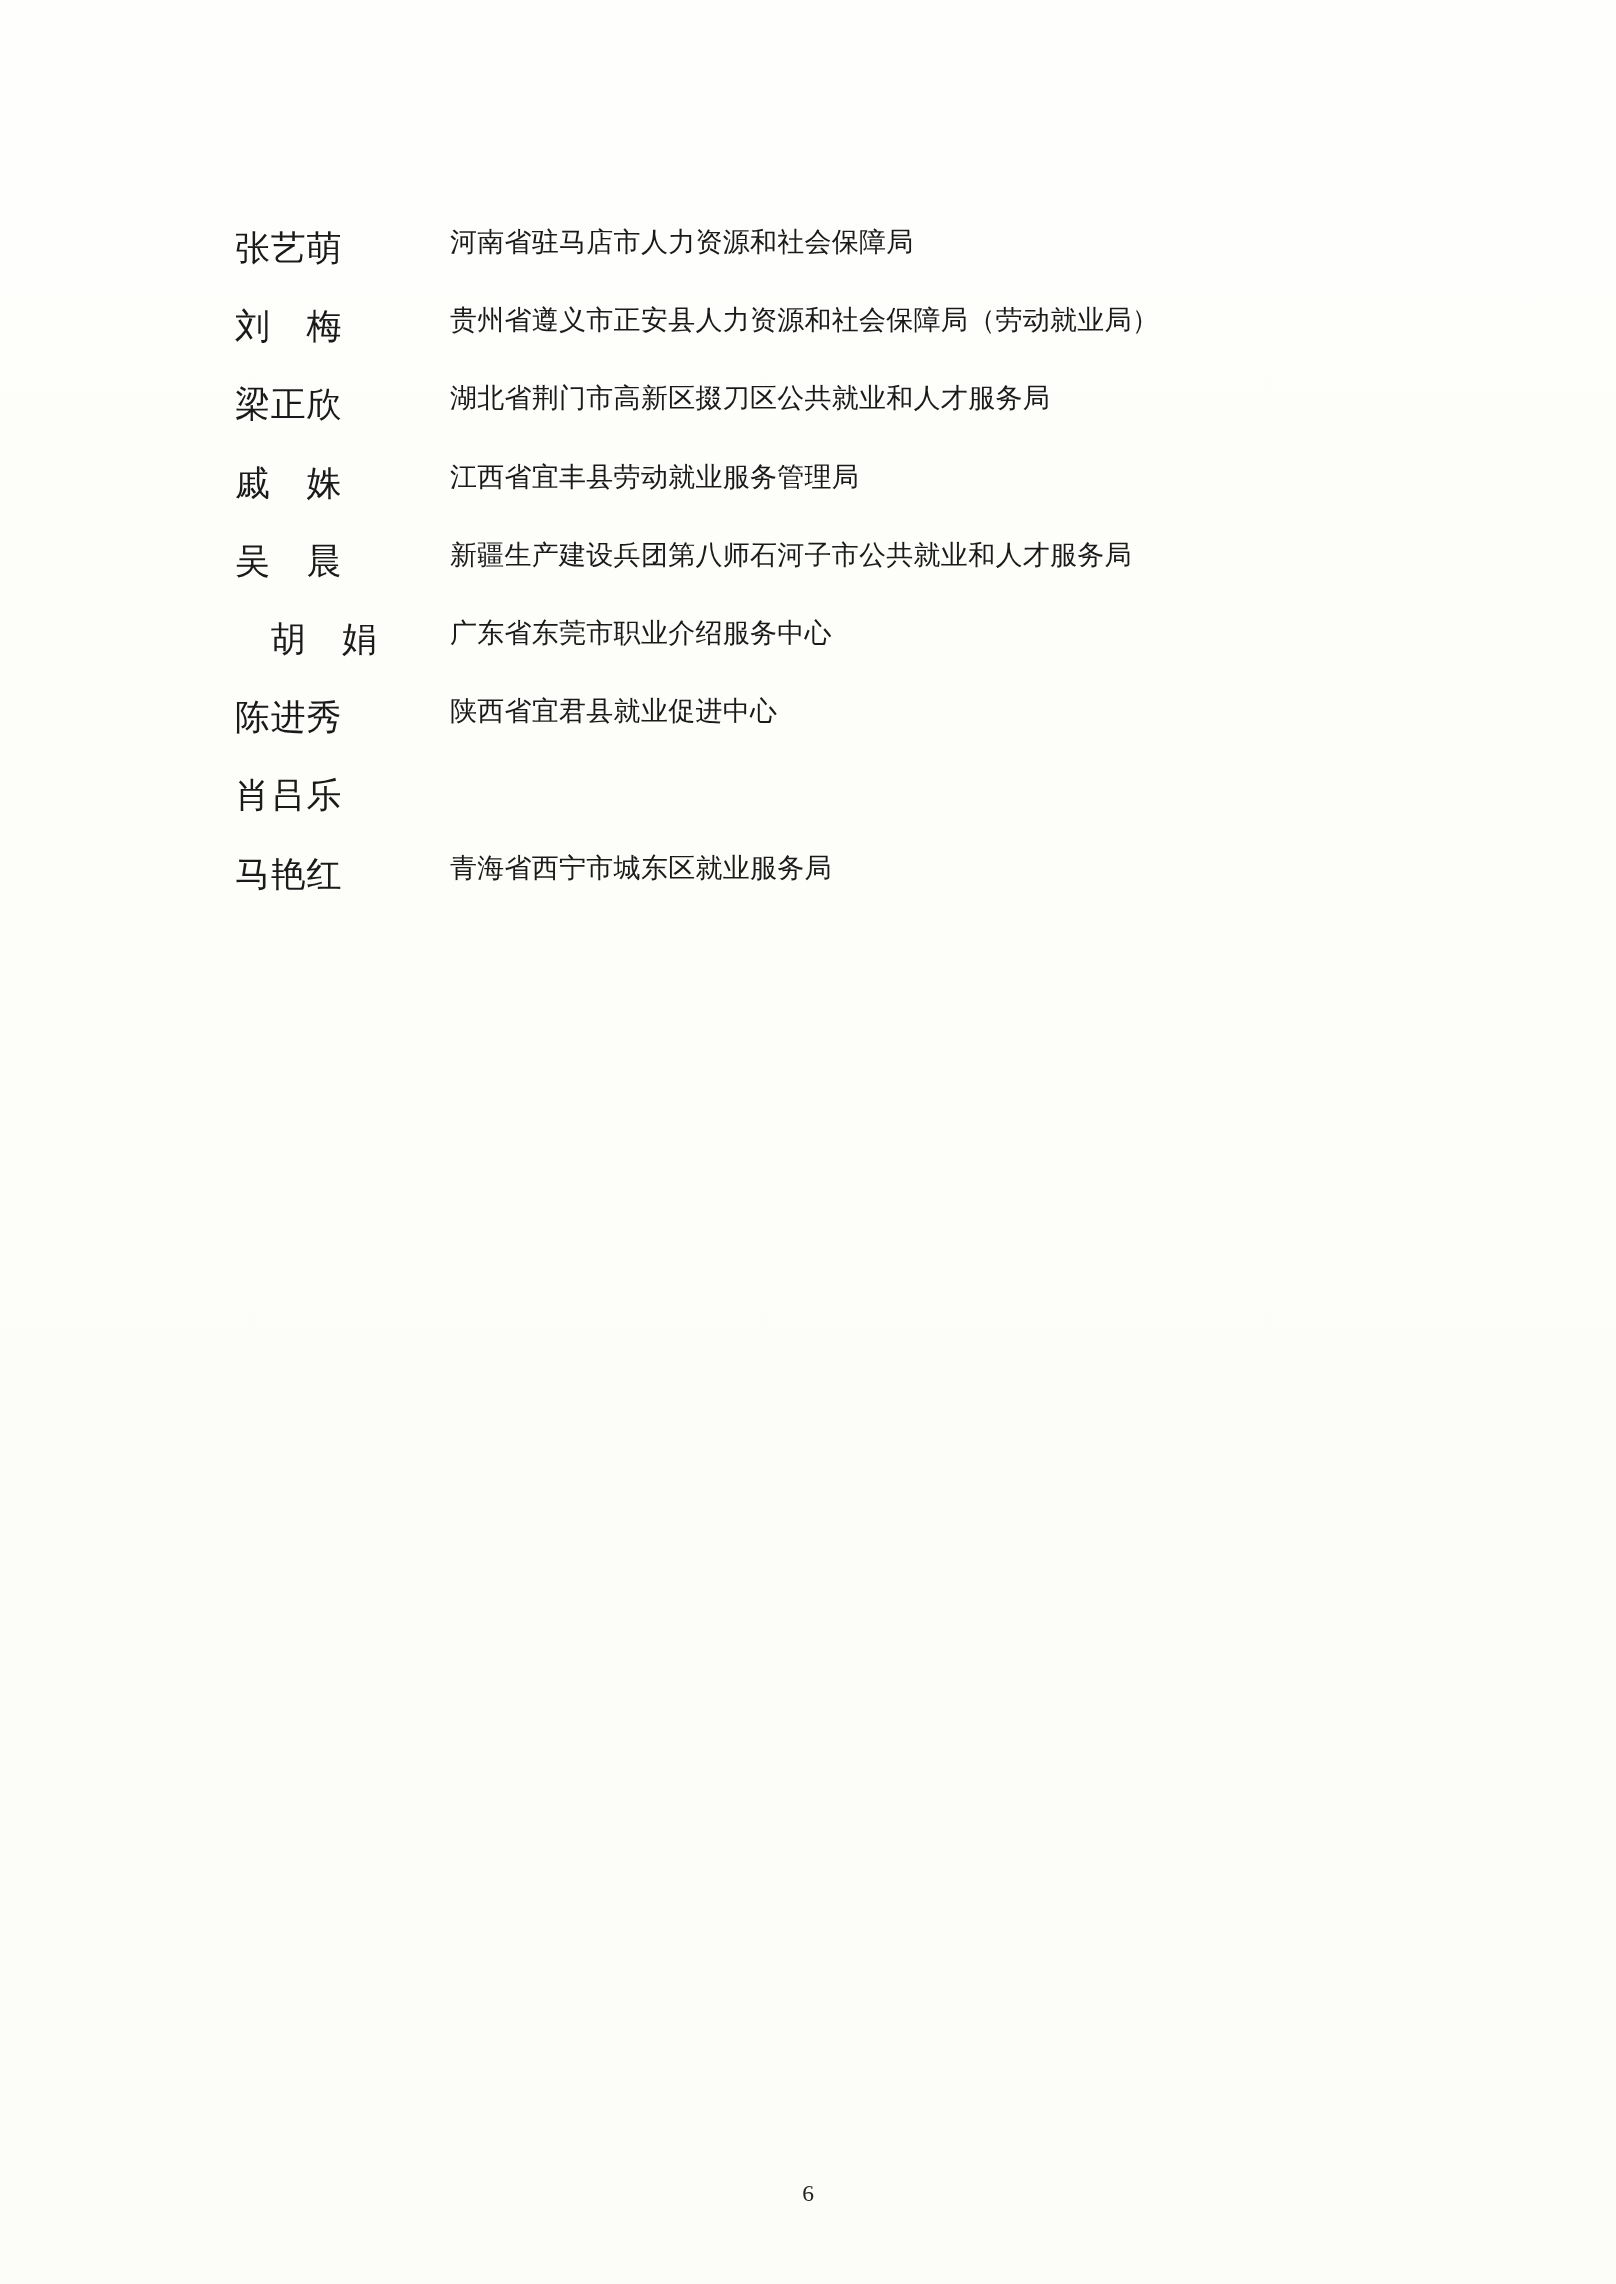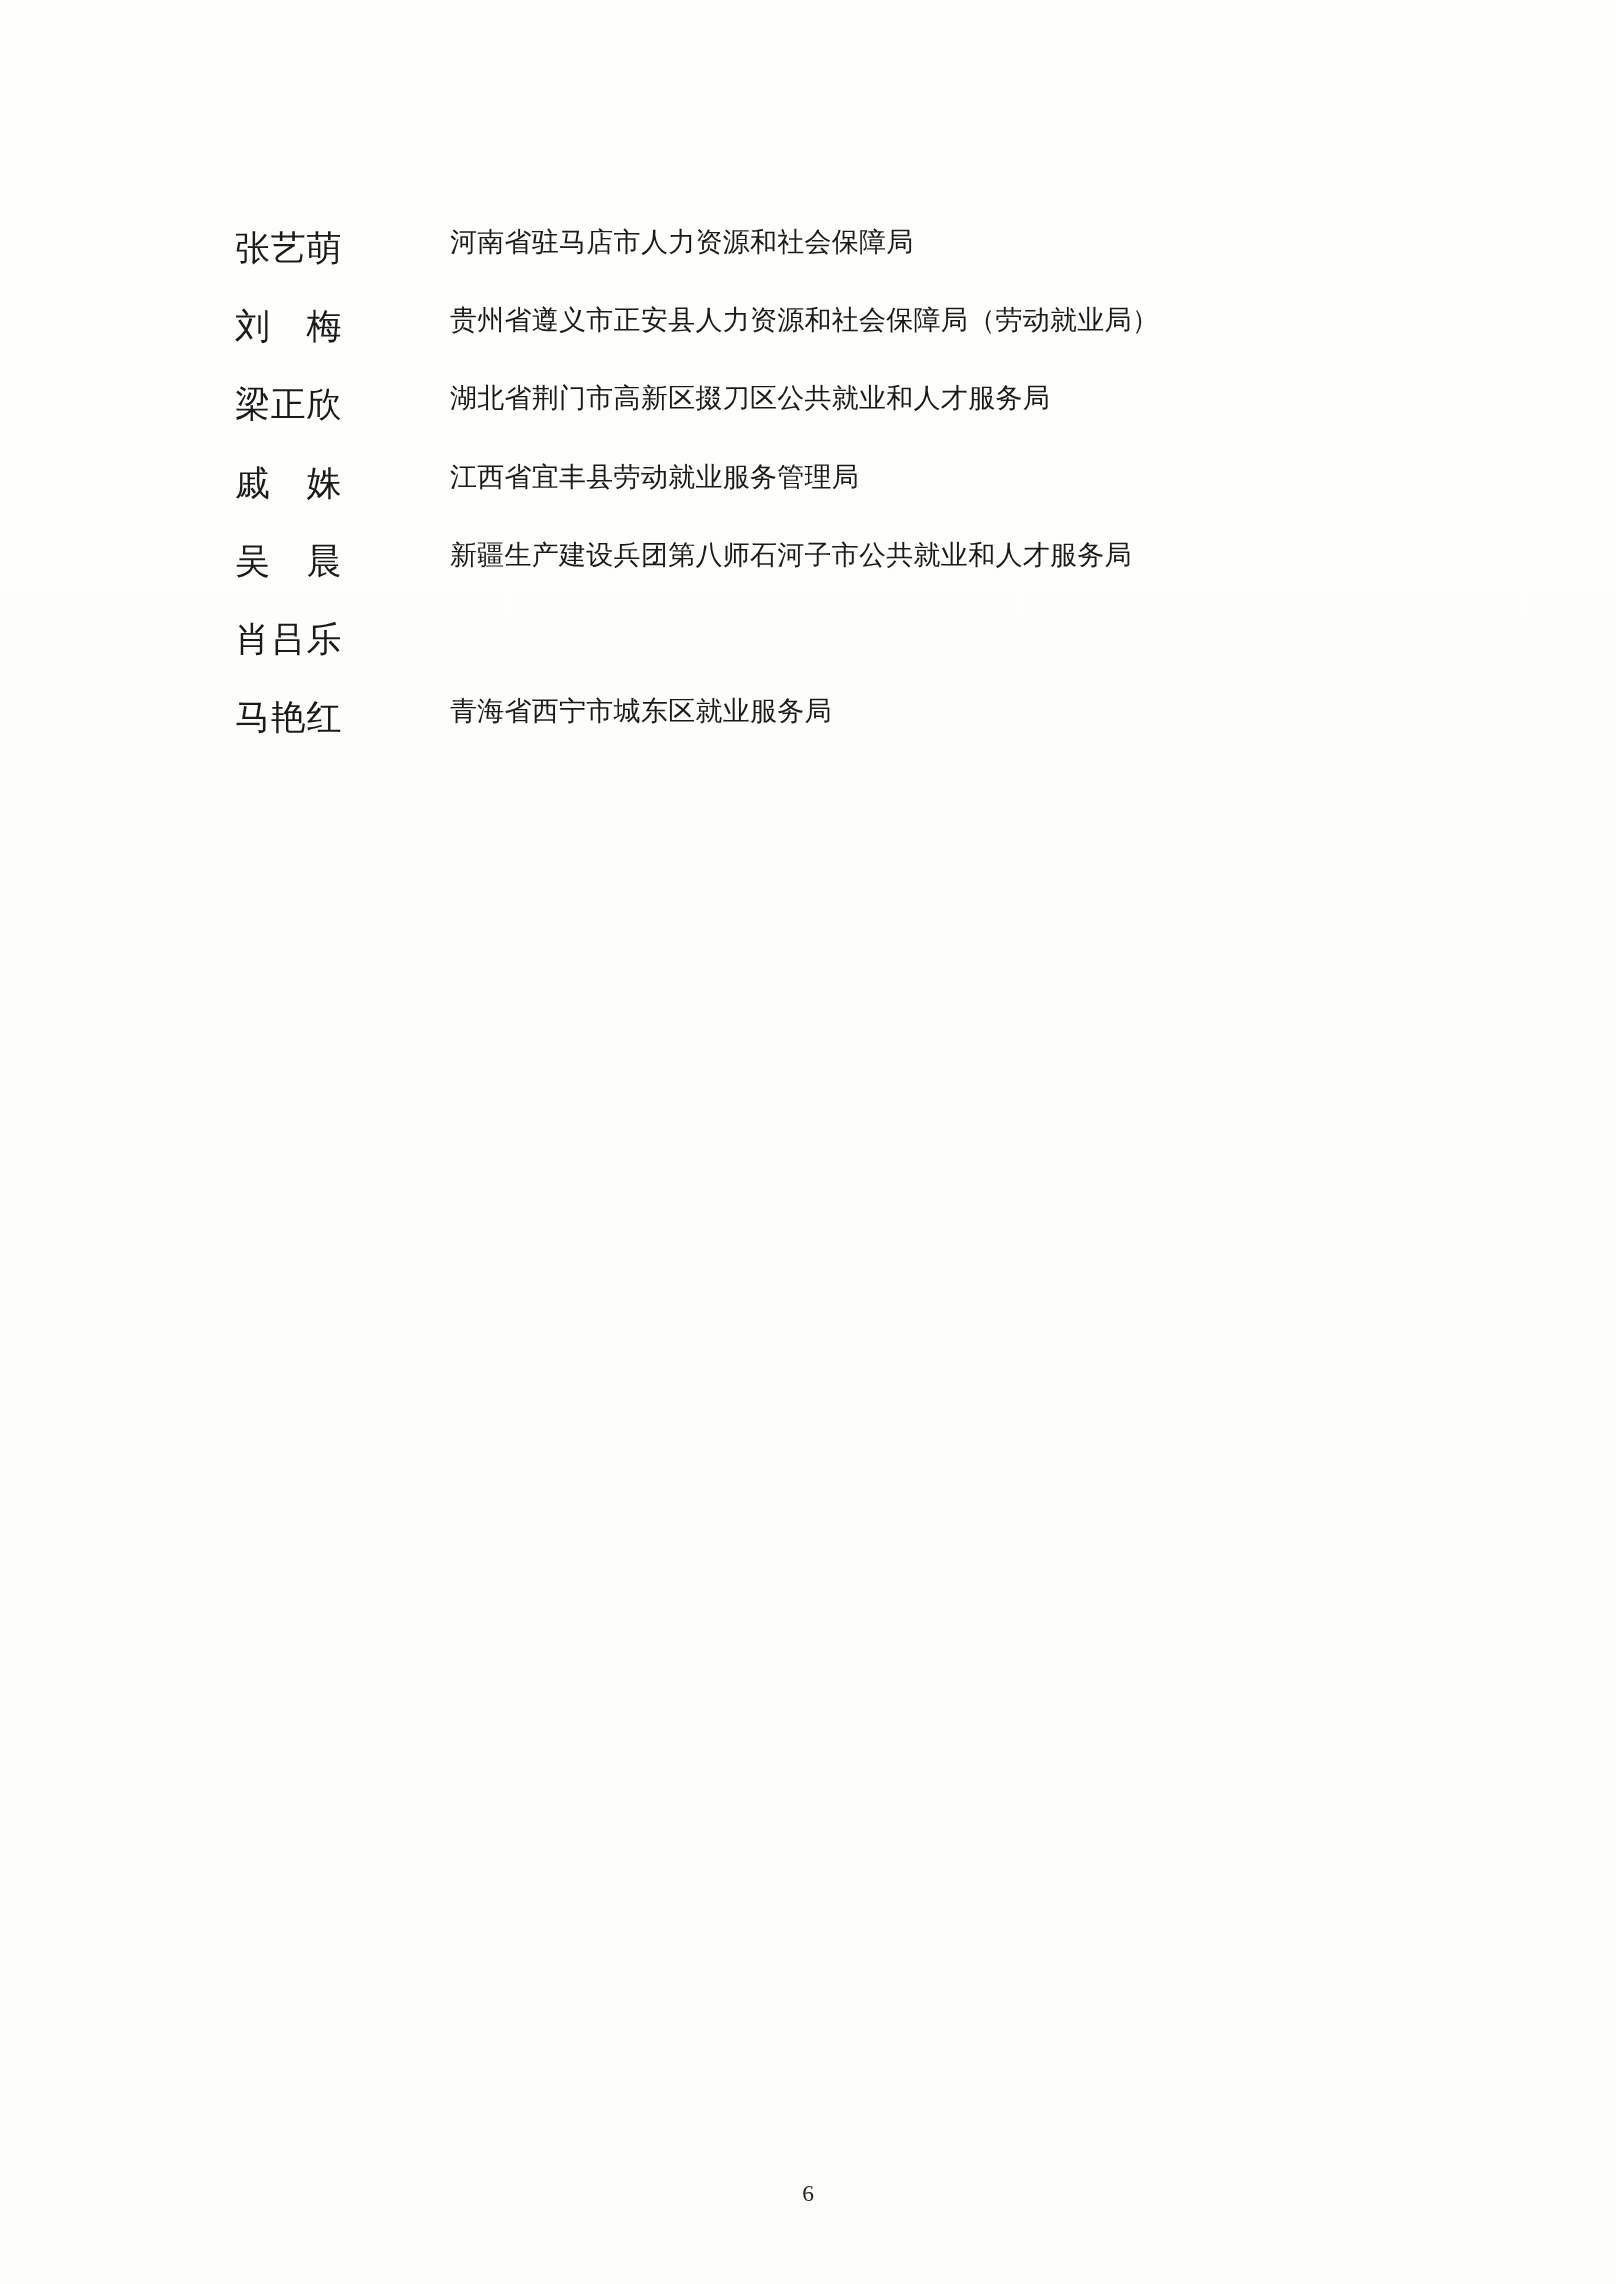--- a/index.html
+++ b/index.html
@@ -89,21 +89,29 @@
     <div class="entry">
       <div class="name">戚　姝</div>
       <div class="org">江西省宜丰县劳动就业服务管理局</div>
     </div>
 
     <div class="entry">
       <div class="name">吴　晨</div>
       <div class="org">新疆生产建设兵团第八师石河子市公共就业和人才服务局</div>
     </div>
 
+    <div class="entry">
+      <div class="name">　胡　娟</div>
+      <div class="org">广东省东莞市职业介绍服务中心</div>
+    </div>
 
+    <div class="entry">
+      <div class="name">陈进秀</div>
+      <div class="org">陕西省宜君县就业促进中心</div>
+    </div>
 
     <div class="entry">
       <div class="name">肖吕乐</div>
     </div>
 
 
     <div class="entry">
       <div class="name">马艳红</div>
       <div class="org">青海省西宁市城东区就业服务局</div>
     </div>

